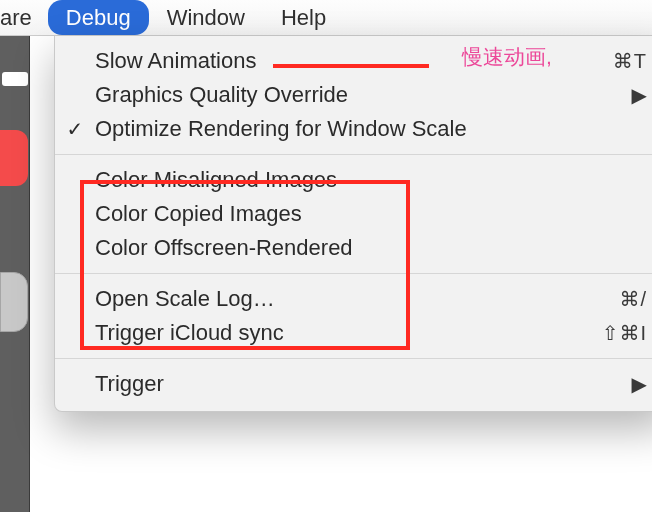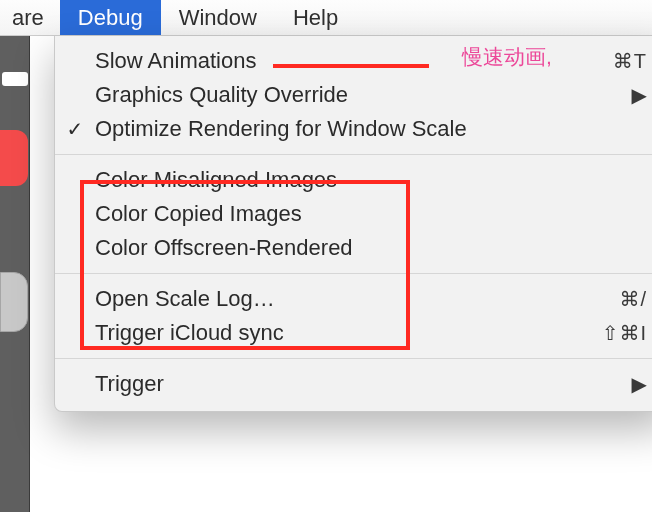--- a/index.html
+++ b/index.html
@@ -20,22 +20,23 @@
   }
   .menubar-item {
     padding: 0 18px;
     display: flex;
     align-items: center;
     cursor: default;
   }
   .menubar-item.active {
     background: #2a6bd8;
     color: #ffffff;
-  }
-  .menubar-item.truncated { padding-left: 12px; padding-right: 16px; }
+    border-radius: 14px;
+  }
+  .menubar-item.truncated { padding-left: 0; padding-right: 16px; }
   .left-strip {
     position: absolute;
     left: 0; top: 36px;
     width: 30px; height: 476px;
     background: #5f5f5f;
     border-right: 1px solid #3a3a3a;
   }
   .strip-battery {
     position:absolute; left:2px; top:36px;
     width:26px; height:14px;

